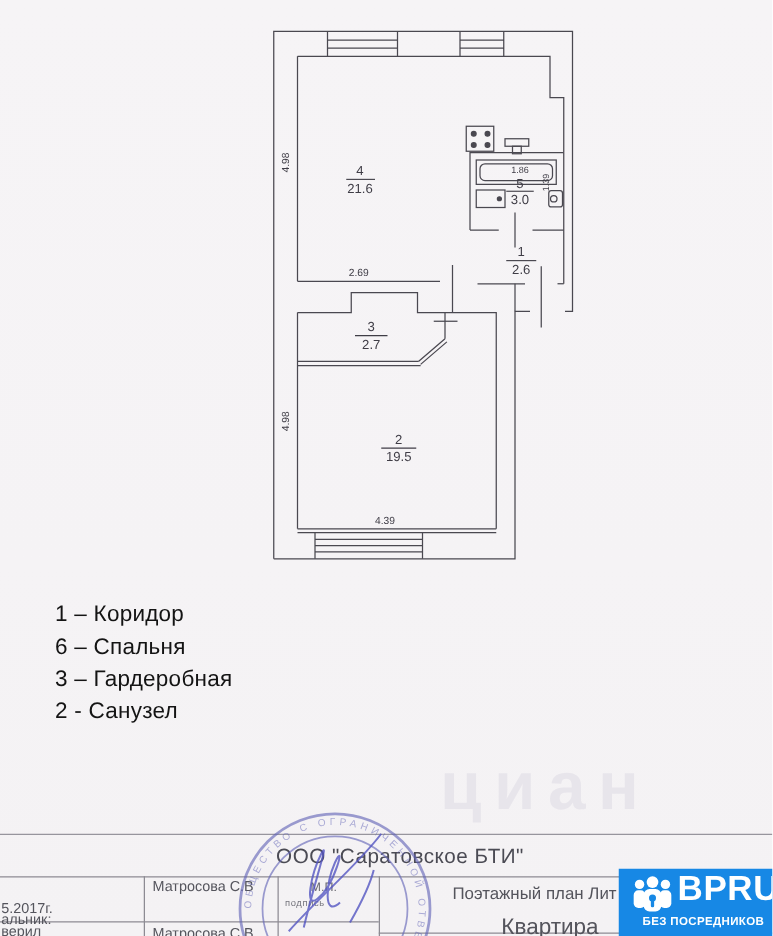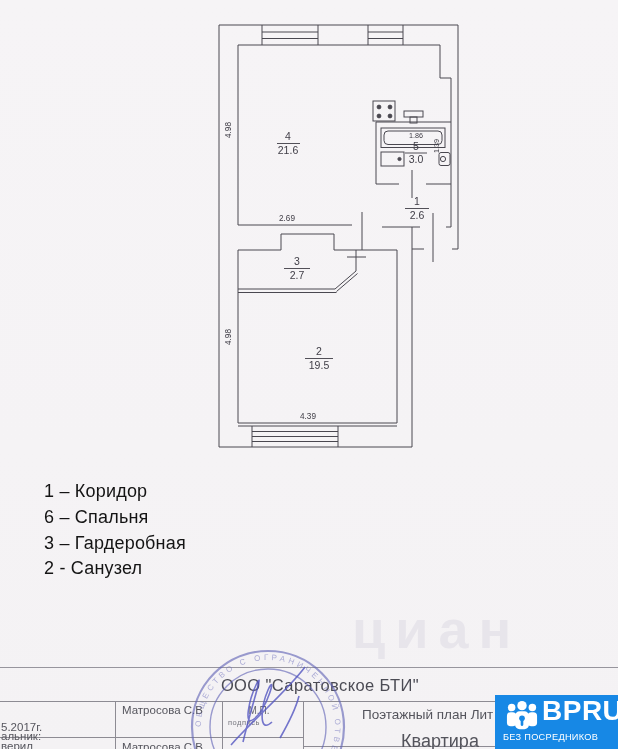--- a/index.html
+++ b/index.html
@@ -23,21 +23,21 @@
   .company{left:175px;top:676px;width:290px;text-align:center;font-size:16.5px;letter-spacing:.4px;color:#4b4b54;}
   .doc-title{left:330px;top:707px;width:176px;text-align:right;font-size:13.5px;}
   .doc-type{left:380px;top:731px;width:120px;text-align:center;font-size:18px;}
   .cell{font-size:11.5px;color:#55555d;}
   .seal-label{left:228px;top:705px;width:62px;text-align:center;font-size:10px;color:#6a6a72;}
   .seal-caption{left:228px;top:718px;width:62px;font-size:7.5px;color:#75757d;letter-spacing:.5px;}
   .stamp-svg{position:absolute;left:0;top:0;pointer-events:none;}
   .badge{position:absolute;left:495px;top:695px;width:123px;height:54px;background:#1788e5;padding-left:42px;}
   .badge-icon{position:absolute;left:9px;top:5px;}
   .badge-name{position:absolute;left:47px;top:0px;font-size:28px;font-weight:bold;color:#ffffff;letter-spacing:.5px;}
-  .badge-tagline{position:absolute;left:8px;top:37px;font-size:9.2px;font-weight:normal;color:#ffffff;letter-spacing:.3px;white-space:nowrap;}
+  .badge-tagline{position:absolute;left:19px;top:37px;font-size:9.2px;font-weight:bold;color:#ffffff;letter-spacing:.3px;white-space:nowrap;}
 </style>
 </head>
 <body>
 
 <div class="page">
 
   <svg class="plan-svg" width="618" height="470" viewBox="0 0 618 470">
     <g fill="none" stroke="#4a4850" stroke-width="1">
 
       <path d="M219,447 L219,25 L458,25 L458,249 L452,249"></path>

